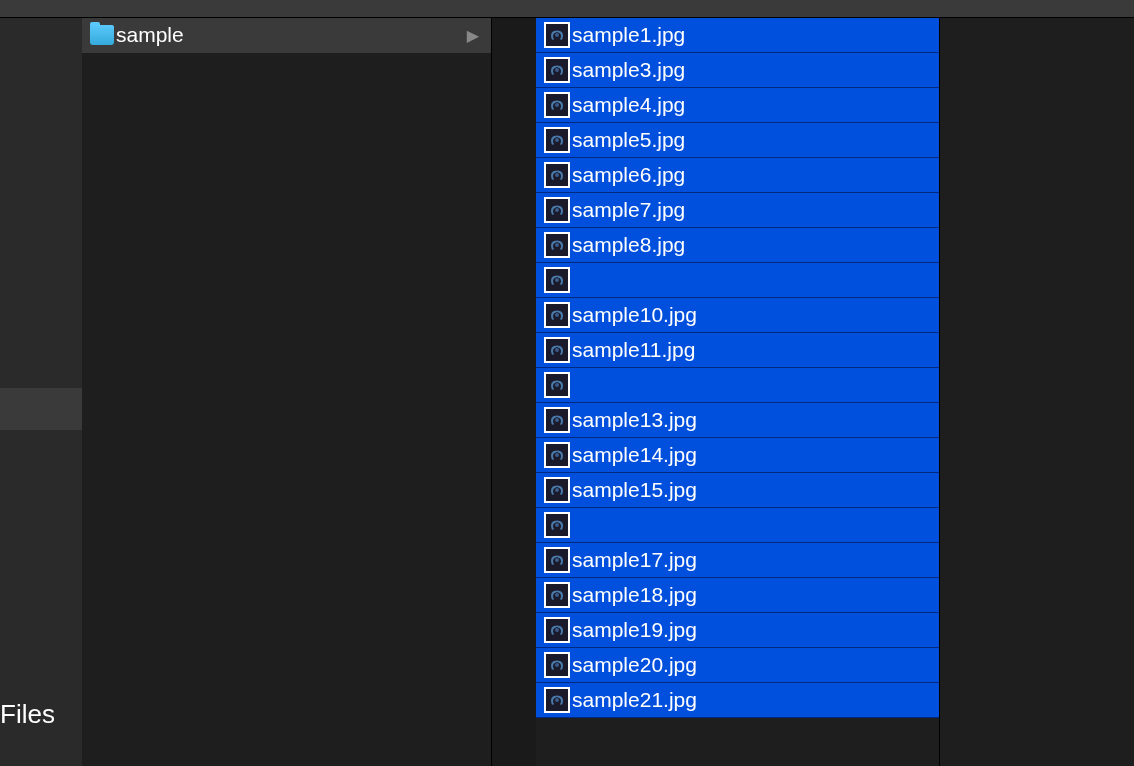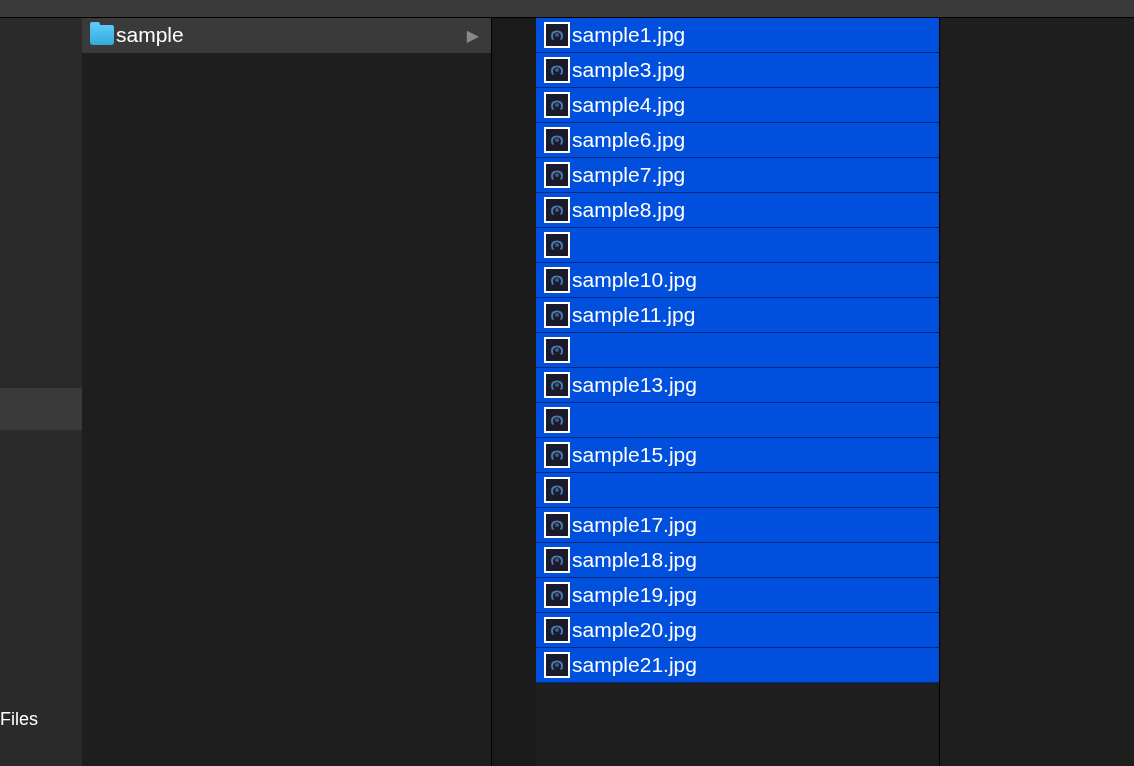--- a/index.html
+++ b/index.html
@@ -32,21 +32,21 @@
       width: 82px;
       background: #2a2a2a;
       display: flex;
       flex-direction: column;
       position: relative;
     }
     .sidebar-files {
       position: absolute;
       bottom: 36px;
       left: 0;
-      font-size: 18px;
+      font-size: 26px;
       color: #fff;
     }
     .column {
       display: flex;
       flex-direction: column;
       overflow-y: auto;
     }
     .column-1 {
       width: 410px;
       background: #1e1e1e;
@@ -190,20 +190,29 @@
         </span>
         <span class="row-label">sample4.jpg</span>
       </div>
       <div class="row selected-blue">
         <span class="jpg-thumb">
           <svg viewBox="0 0 18 14">
             <path d="M3 8 Q3 4 6 3 Q9 2 12 3 Q15 4 15 8 Q15 11 13 12 L12 11 Q13 10 13 8 Q13 5 9 4 Q5 5 5 8 Q5 10 6 11 L5 12 Q3 11 3 8 Z" fill="#4a7aaa"></path>
             <circle cx="9" cy="7" r="2" fill="#3a5a8a"></circle>
           </svg>
         </span>
+        <span class="row-label">sample5.jpg</span>
+      </div>
+      <div class="row selected-blue">
+        <span class="jpg-thumb">
+          <svg viewBox="0 0 18 14">
+            <path d="M3 8 Q3 4 6 3 Q9 2 12 3 Q15 4 15 8 Q15 11 13 12 L12 11 Q13 10 13 8 Q13 5 9 4 Q5 5 5 8 Q5 10 6 11 L5 12 Q3 11 3 8 Z" fill="#4a7aaa"></path>
+            <circle cx="9" cy="7" r="2" fill="#3a5a8a"></circle>
+          </svg>
+        </span>
         <span class="row-label">sample6.jpg</span>
       </div>
       <div class="row selected-blue">
         <span class="jpg-thumb">
           <svg viewBox="0 0 18 14">
             <path d="M3 8 Q3 4 6 3 Q9 2 12 3 Q15 4 15 8 Q15 11 13 12 L12 11 Q13 10 13 8 Q13 5 9 4 Q5 5 5 8 Q5 10 6 11 L5 12 Q3 11 3 8 Z" fill="#4a7aaa"></path>
             <circle cx="9" cy="7" r="2" fill="#3a5a8a"></circle>
           </svg>
         </span>
         <span class="row-label">sample7.jpg</span>
@@ -260,20 +269,21 @@
         </span>
         <span class="row-label">sample13.jpg</span>
       </div>
       <div class="row selected-blue">
         <span class="jpg-thumb">
           <svg viewBox="0 0 18 14">
             <path d="M3 8 Q3 4 6 3 Q9 2 12 3 Q15 4 15 8 Q15 11 13 12 L12 11 Q13 10 13 8 Q13 5 9 4 Q5 5 5 8 Q5 10 6 11 L5 12 Q3 11 3 8 Z" fill="#4a7aaa"></path>
             <circle cx="9" cy="7" r="2" fill="#3a5a8a"></circle>
           </svg>
         </span>
+        <span class="row-label">sample14.jpg</span>
       </div>
       <div class="row selected-blue">
         <span class="jpg-thumb">
           <svg viewBox="0 0 18 14">
             <path d="M3 8 Q3 4 6 3 Q9 2 12 3 Q15 4 15 8 Q15 11 13 12 L12 11 Q13 10 13 8 Q13 5 9 4 Q5 5 5 8 Q5 10 6 11 L5 12 Q3 11 3 8 Z" fill="#4a7aaa"></path>
             <circle cx="9" cy="7" r="2" fill="#3a5a8a"></circle>
           </svg>
         </span>
         <span class="row-label">sample15.jpg</span>
       </div>

